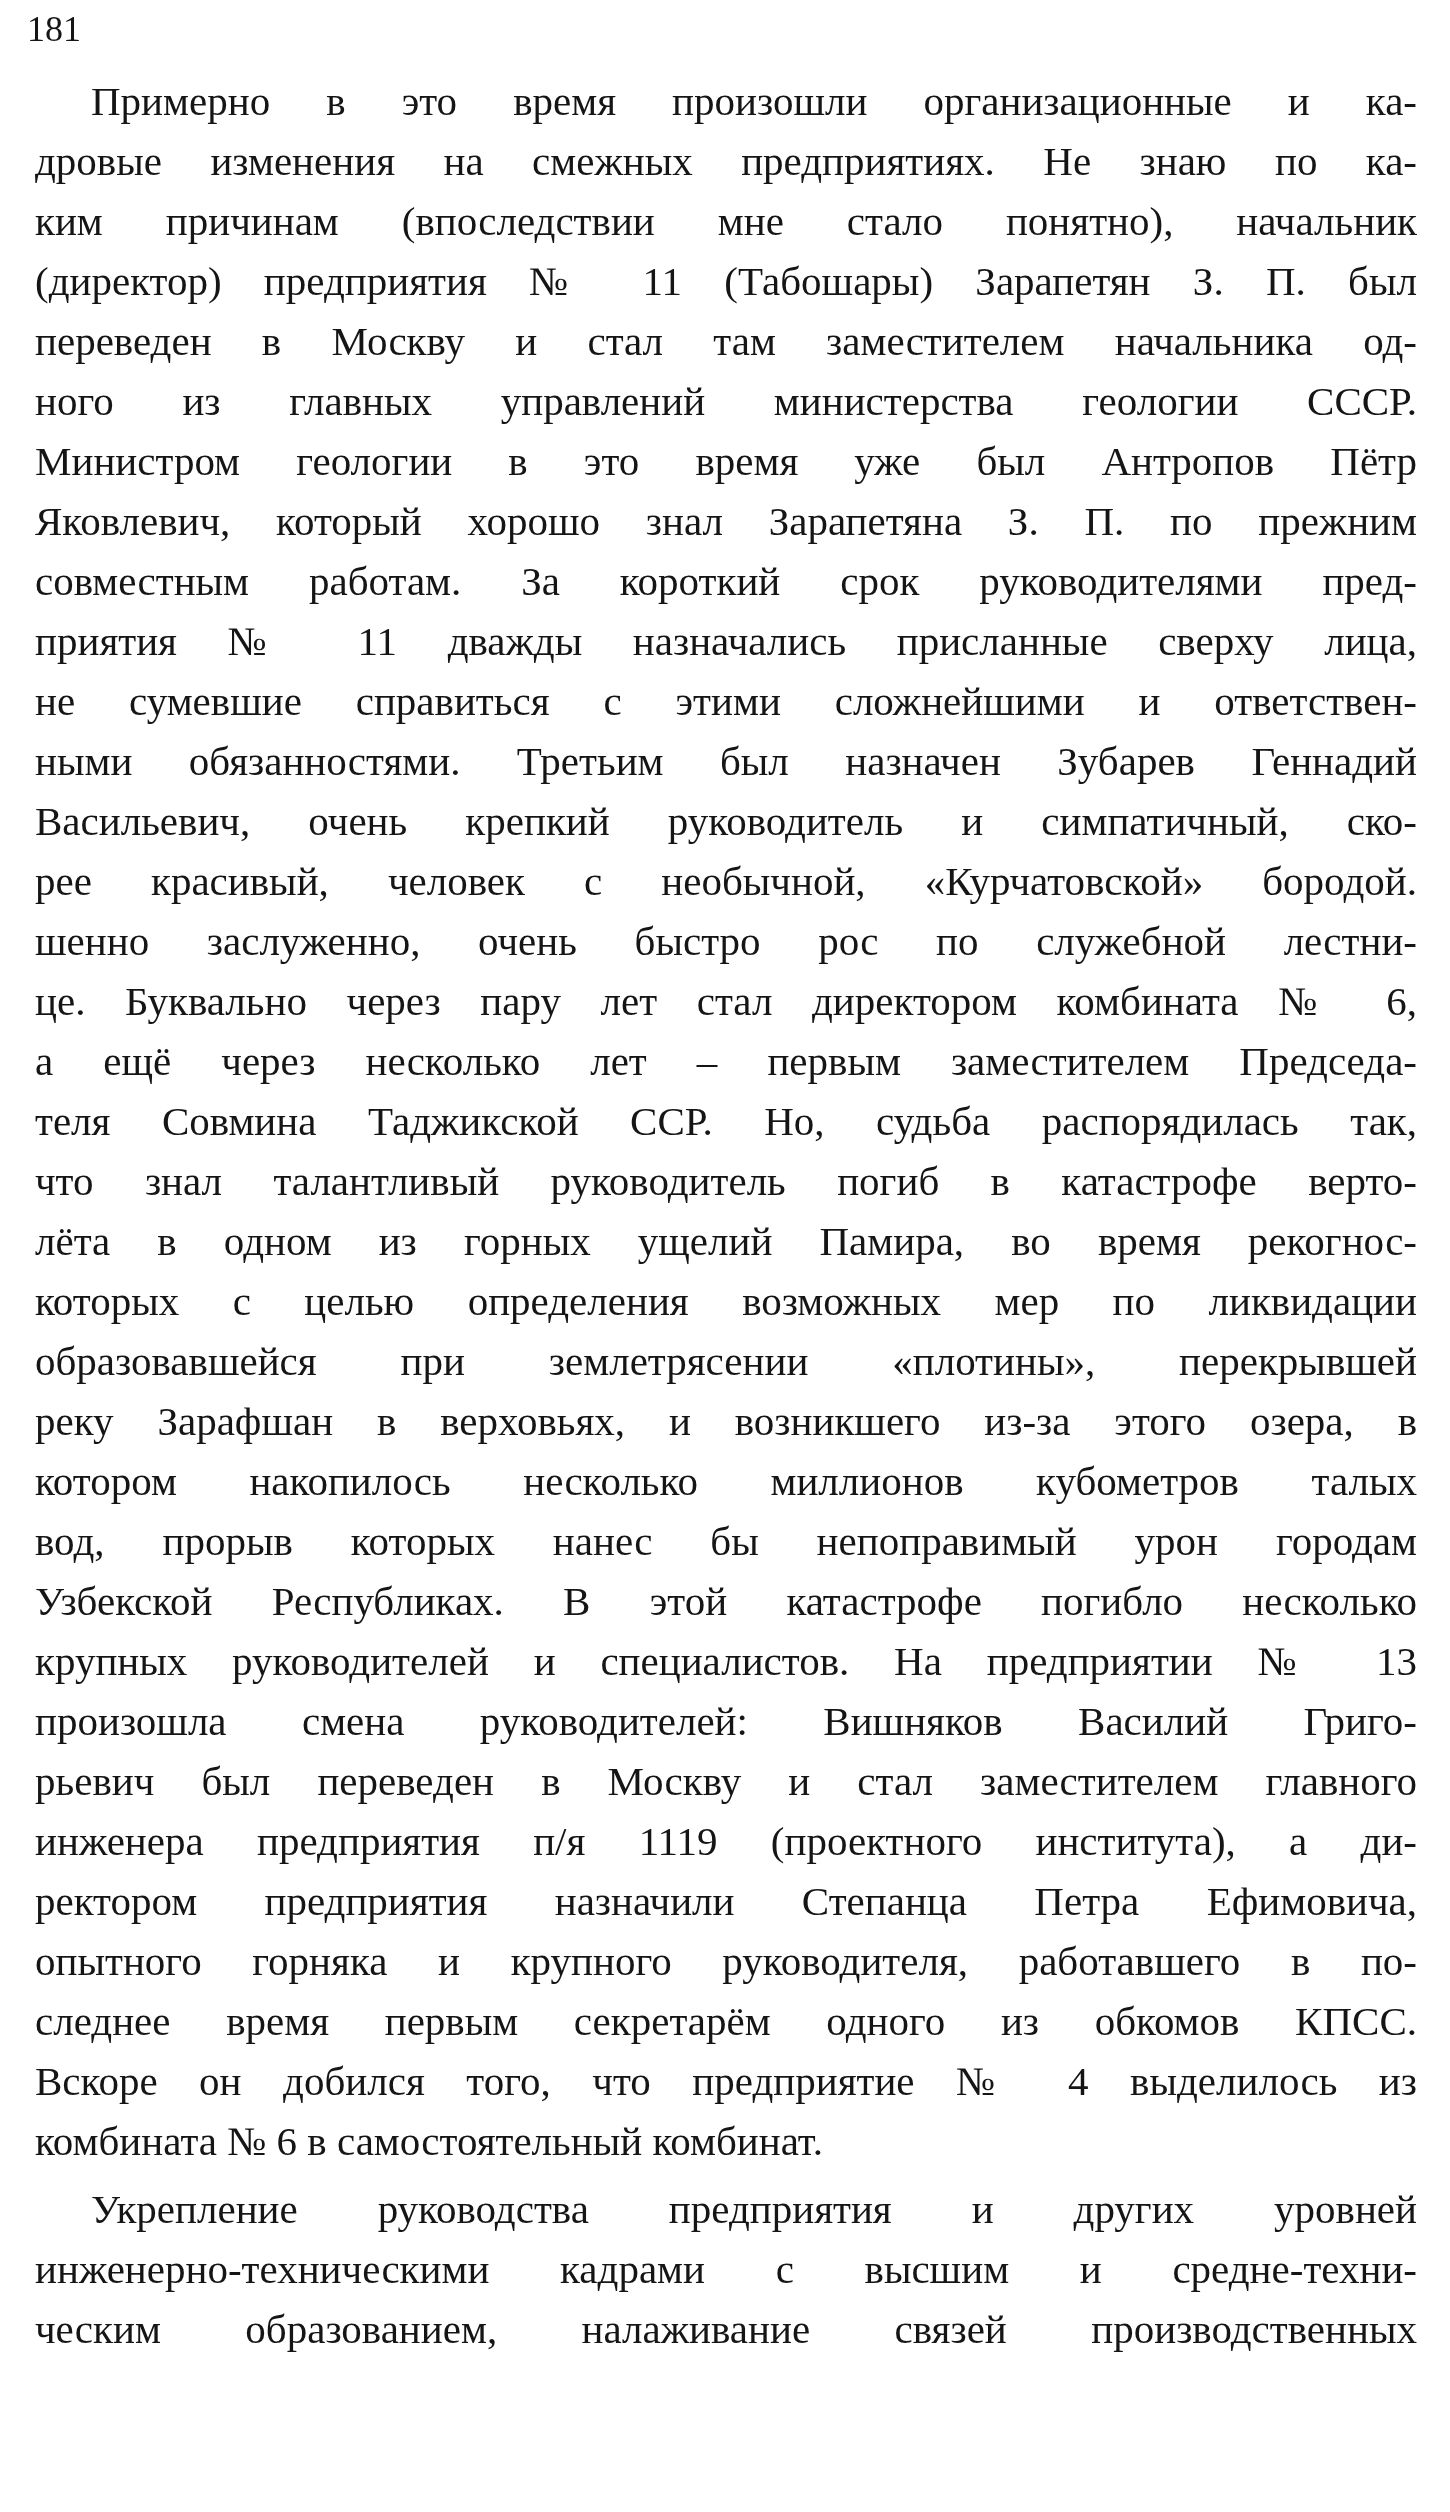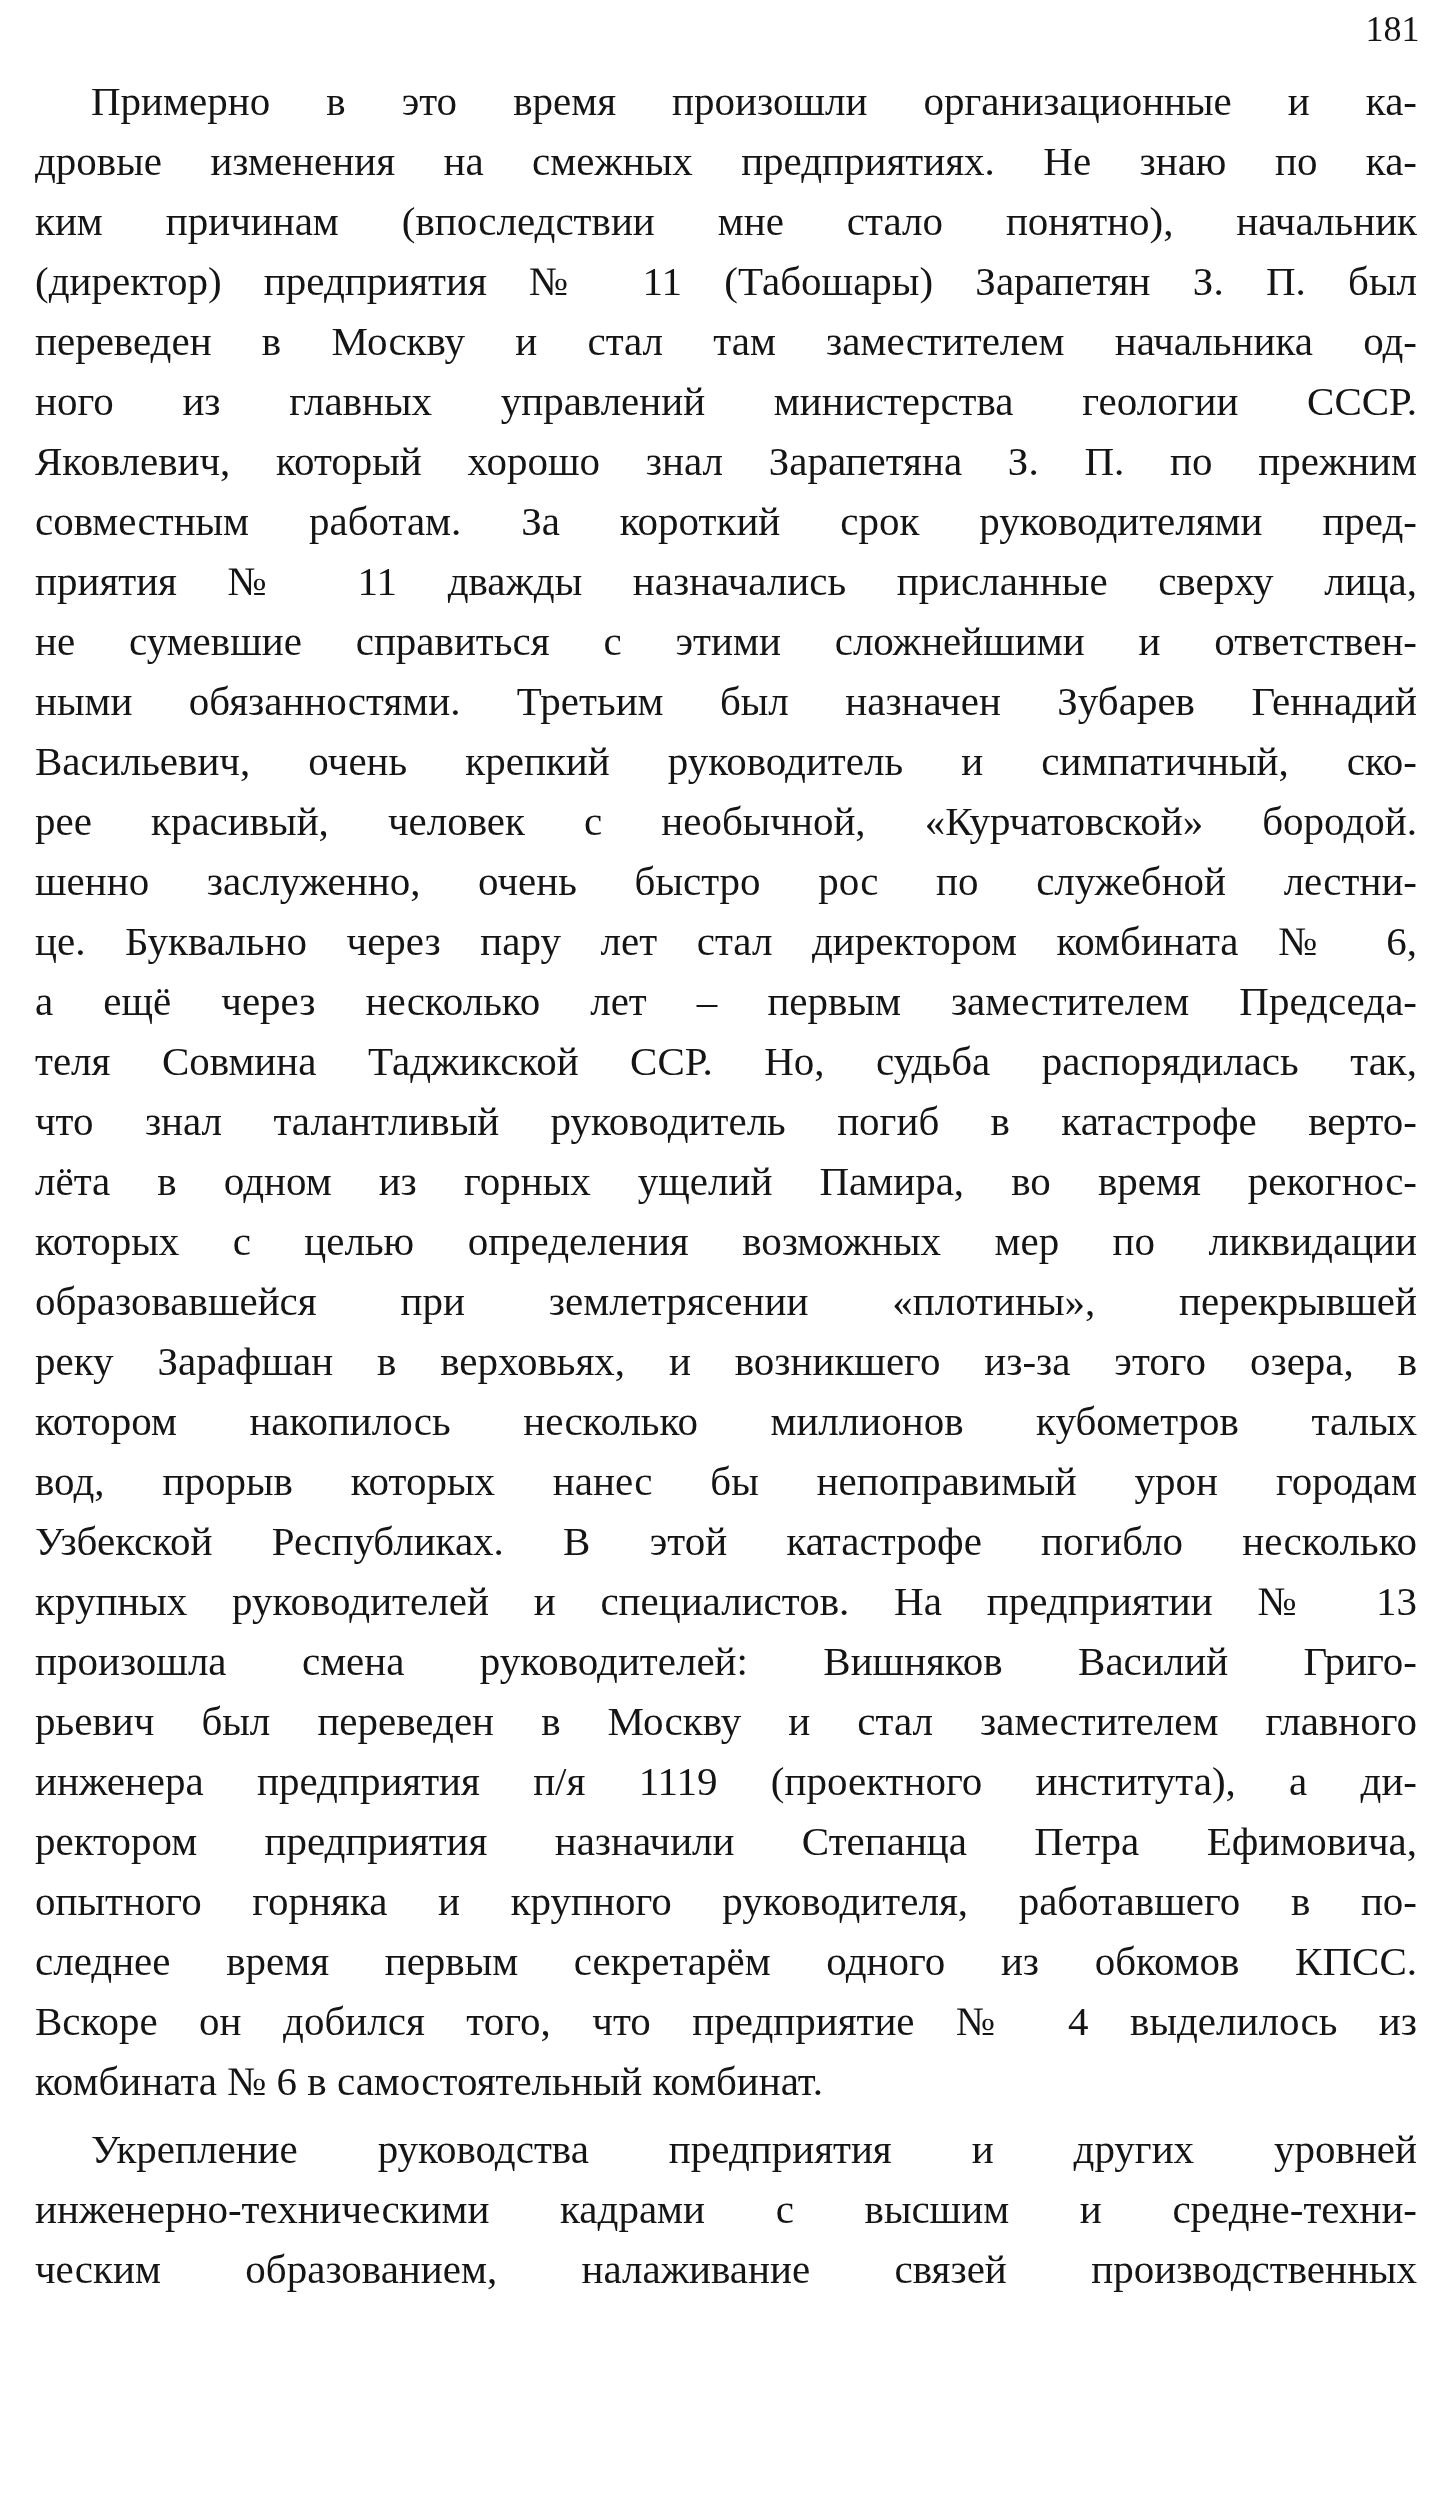--- a/index.html
+++ b/index.html
@@ -14,21 +14,20 @@
     font-family: "Liberation Serif", "DejaVu Serif", serif;
     color: #151515;
   }
   .page {
     box-sizing: border-box;
     width: 1450px;
     height: 2512px;
     padding: 7.3px 25px 0 27px;
   }
   .page-number {
-    text-align: right;
     font-size: 36px;
     line-height: 44px;
     padding-right: 5.4px;
     margin-bottom: 20px;
   }
   .text-body {
     width: 100%;
   }
   .para {
     margin: 8px;
@@ -55,20 +54,21 @@
 <div class="page">
   <div class="page-number">181</div>
   <div class="text-body">
       <div class="para">
         <div class="line first">Примерно в это время произошли организационные и ка-</div>
         <div class="line">дровые изменения на смежных предприятиях. Не знаю по ка-</div>
         <div class="line">ким причинам (впоследствии мне стало понятно), начальник</div>
         <div class="line">(директор) предприятия № 11 (Табошары) Зарапетян З. П. был</div>
         <div class="line">переведен в Москву и стал там заместителем начальника од-</div>
         <div class="line">ного из главных управлений министерства геологии СССР.</div>
+        <div class="line">Министром геологии в это время уже был Антропов Пётр</div>
         <div class="line">Яковлевич, который хорошо знал Зарапетяна З. П. по прежним</div>
         <div class="line">совместным работам. За короткий срок руководителями пред-</div>
         <div class="line">приятия № 11 дважды назначались присланные сверху лица,</div>
         <div class="line">не сумевшие справиться с этими сложнейшими и ответствен-</div>
         <div class="line">ными обязанностями. Третьим был назначен Зубарев Геннадий</div>
         <div class="line">Васильевич, очень крепкий руководитель и симпатичный, ско-</div>
         <div class="line">рее красивый, человек с необычной, «Курчатовской» бородой.</div>
         <div class="line">шенно заслуженно, очень быстро рос по служебной лестни-</div>
         <div class="line">це. Буквально через пару лет стал директором комбината № 6,</div>
         <div class="line">а ещё через несколько лет – первым заместителем Председа-</div>

